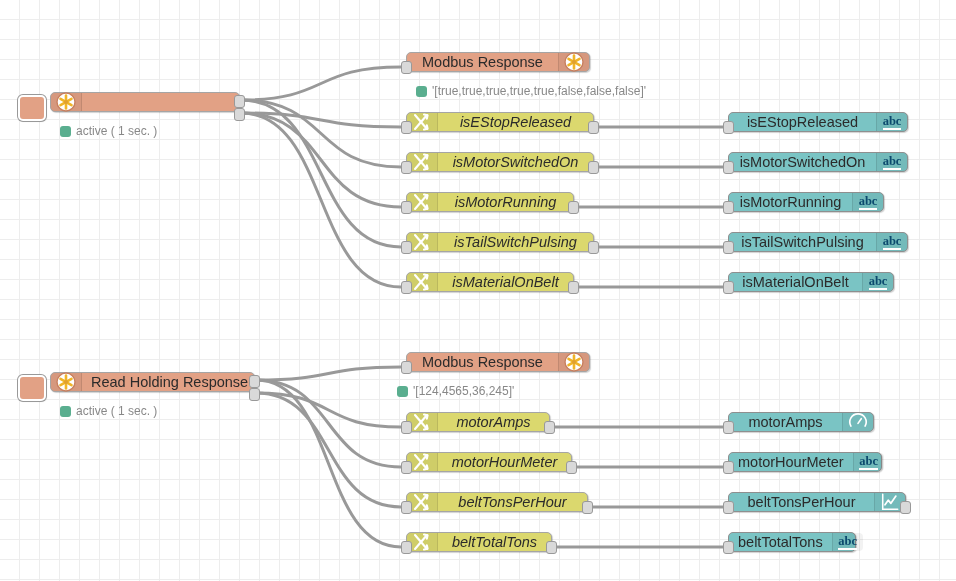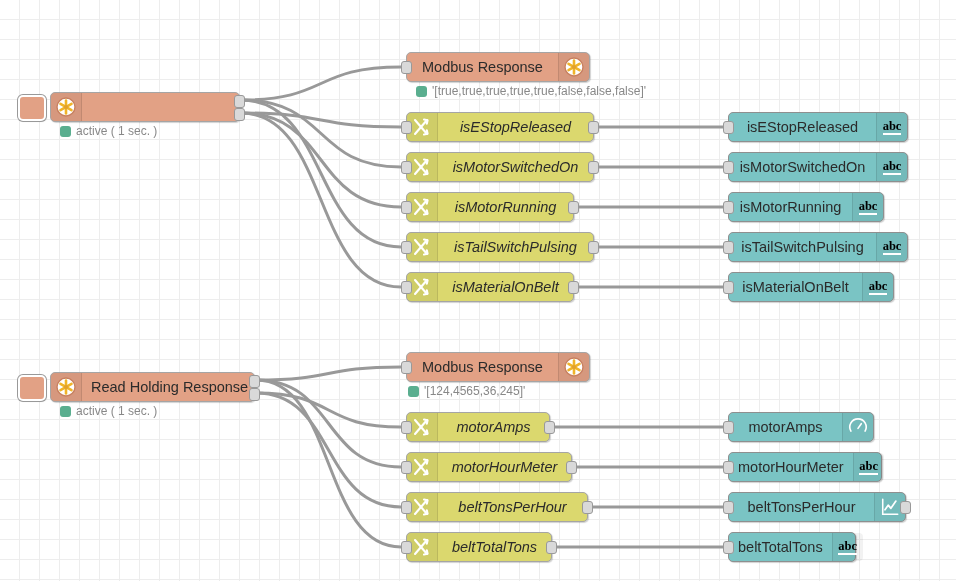--- a/index.html
+++ b/index.html
@@ -22,21 +22,21 @@
   }
   #wires {
     position: absolute;
     left: 0; top: 0;
     width: 956px; height: 581px;
     pointer-events: none;
   }
   .node {
     position: absolute;
     box-sizing: border-box;
-    height: 30px;
+    height: 20px;
     border-radius: 5px;
     border: 1px solid #999;
     display: flex;
     align-items: center;
     box-shadow: 1px 1px 1px rgba(0,0,0,0.18);
     z-index: 5;
   }
   .node .label {
     flex: 1 1 auto;
     font-size: 14.5px;
@@ -97,21 +97,21 @@
     border-radius: 4px 0 0 4px;
     background: rgba(0,0,0,0.05);
   }
   .icon-right {
     border-left: 1px solid rgba(0,0,0,0.10);
     border-radius: 0 4px 4px 0;
     background: rgba(0,0,0,0.05);
   }
   .icon-box svg { display: block; }
   .abc-ico {
-    color: #000000;
+    color: #0c4a6e;
     font-size: 12.5px;
     font-weight: bold;
     font-family: "Liberation Serif", serif;
     border-bottom: 2px solid #fff;
     line-height: 13px;
     letter-spacing: 0px;
   }
   
   .port {
     position: absolute;
@@ -353,21 +353,21 @@
           <g stroke="#f0b429" stroke-width="2.6" stroke-linecap="round">
             <line x1="10" y1="3.6" x2="10" y2="16.4"></line>
             <line x1="4.5" y1="6.8" x2="15.5" y2="13.2"></line>
             <line x1="15.5" y1="6.8" x2="4.5" y2="13.2"></line>
           </g>
           <circle cx="10" cy="10" r="2" fill="#e0a030"></circle>
         </svg>
       </div>
       <div class="port port-in p-mid"></div>
     </div>
-    <div class="status" style="left: 408px; top: 385px;">
+    <div class="status" style="left: 397px; top: 385px;">
       <span class="dot"></span>
       <span class="txt">'[124,4565,36,245]'</span>
     </div>
     <div class="node n-change" style="left: 406px; top: 412px; width: 144px;">
       <div class="icon-box icon-left">
         <svg width="22" height="22" viewBox="0 0 22 22">
           <g fill="none" stroke="#ffffff" stroke-width="2.1" stroke-linecap="round" stroke-linejoin="round">
             <path d="M4 4 L16 18"></path>
             <path d="M16 4 L4 18"></path>
             <path d="M13 3.5 L16.6 4.3 L15.8 7.8"></path>

